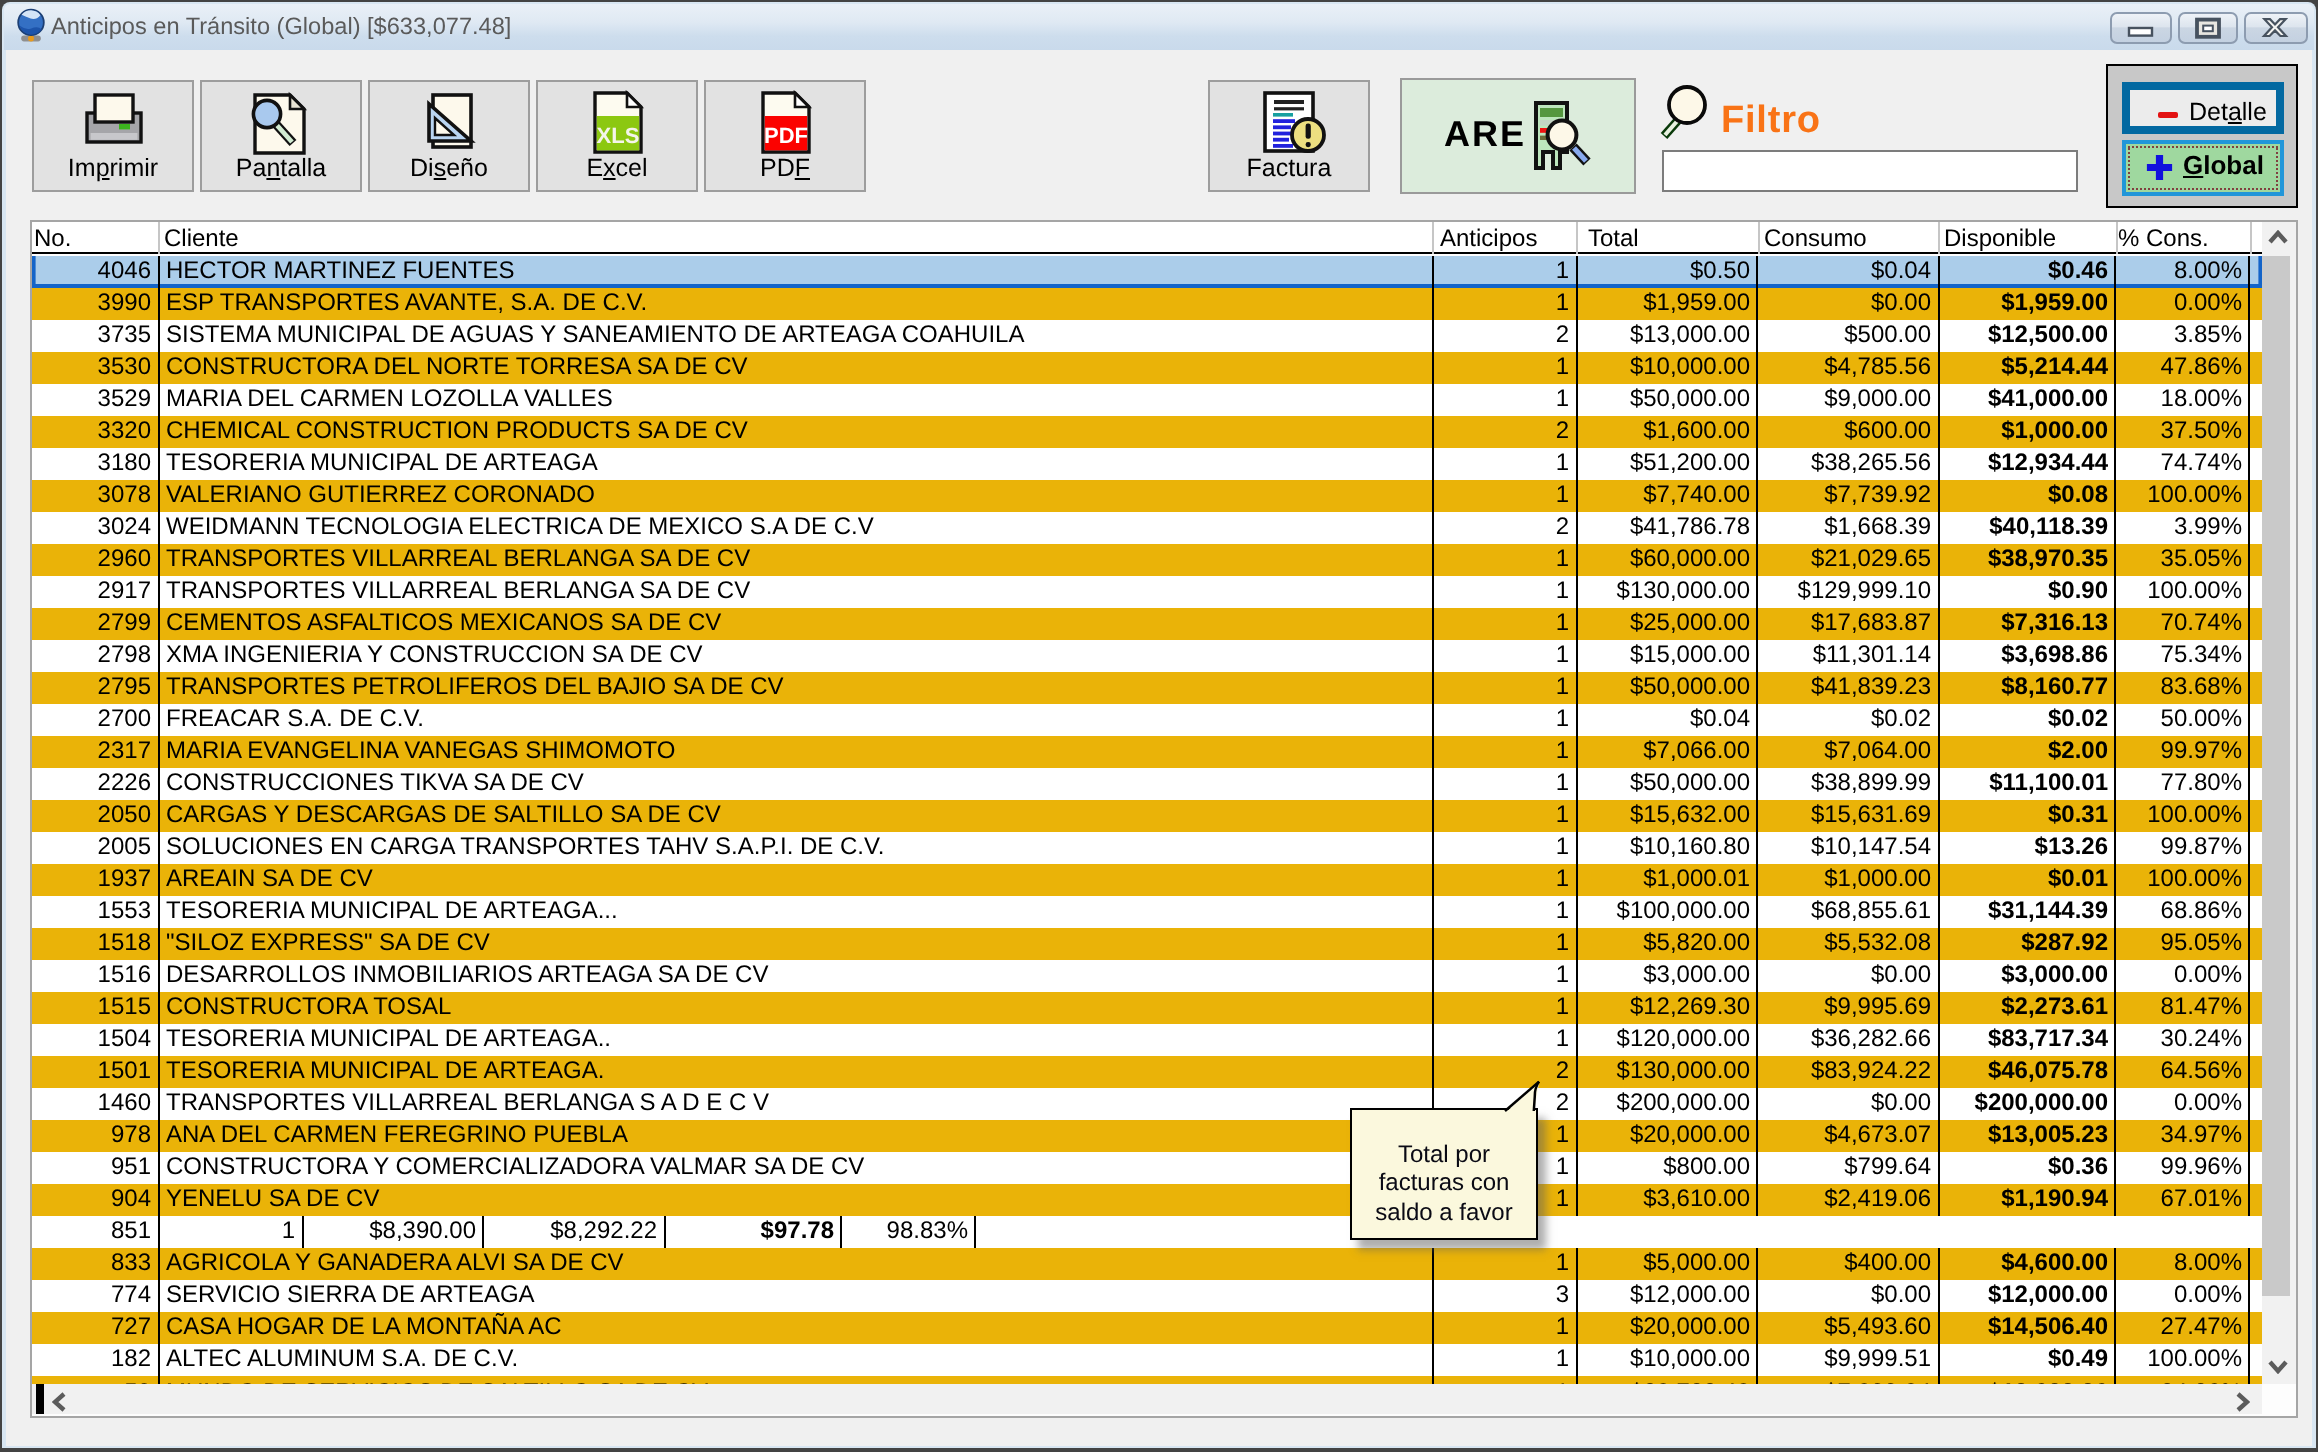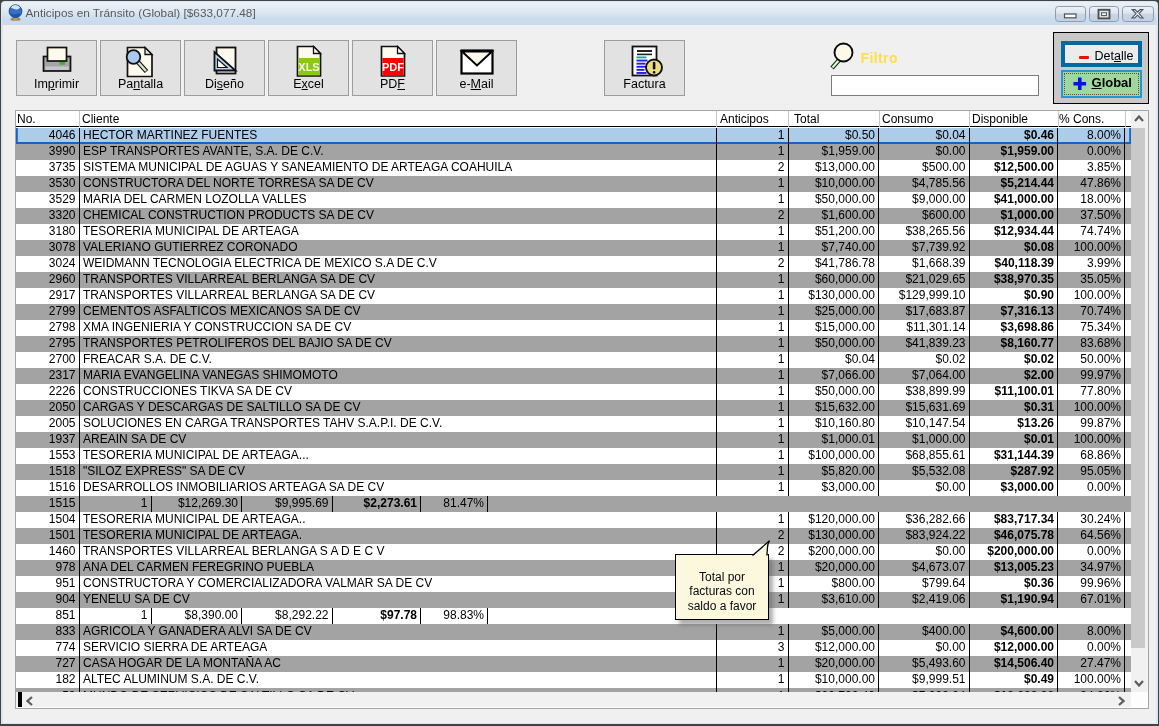--- a/index.html
+++ b/index.html
@@ -15,33 +15,33 @@
 #btn-min{left:1055px;width:31px}
 #btn-max{left:1088.5px;width:30.5px}
 #btn-close{left:1122px;width:31.5px}
 
 .tbtn{top:40px;width:81px;height:56px;background:#e2e2e2;border:1px solid #9d9d9d}
 .tbtn .lbl{position:absolute;bottom:4px;left:0;right:0;text-align:center;font-size:12.5px;color:#000}
 .tbtn svg{position:absolute;left:50%;transform:translateX(-50%);top:4px}
 .green{background:#c9e8c9}
 #are-btn{left:700px;top:39px;width:117.5px;height:57.5px;background:#dcecdc;border:1px solid #9a9a9a}
 #are-txt{left:21px;top:17px;font-size:18px;font-weight:bold;color:#000;letter-spacing:1px}
-#filtro-lbl{left:860.5px;top:50px;font-size:14px;font-weight:bold;color:#fde047;letter-spacing:0.4px}
+#filtro-lbl{left:860.5px;top:50px;font-size:19px;font-weight:bold;color:#f97316;letter-spacing:0.4px}
 #filtro-input{left:831px;top:74.5px;width:208px;height:21.5px;background:#fff;border:1px solid #7c7c7c}
 #grp{left:1053px;top:31.5px;width:96px;height:72px;background:#c8c8c8;border:1px solid #000}
 #btn-detalle{left:6.5px;top:8px;width:81px;height:26px;background:#ececec;border:4px solid #0369a1;font-size:12.5px;color:#000}
 #btn-global{left:6.5px;top:37px;width:81px;height:28.5px;background:#9fd89f;border:2.5px solid #2196d9;font-size:13px;font-weight:bold;color:#000}
 #btn-global .inner{position:absolute;left:1px;top:1px;right:1px;bottom:1px;border:1px dotted #804040}
 
 #gridbox{left:15px;top:109.5px;width:1133.5px;height:599px;border:1px solid #a5a5a5;background:#fdfdfd}
 #hdr{left:0;top:0;width:1114.5px;height:16px;background:#fff;border-bottom:1.45px solid #000;font-size:12px;color:#000}
 #hdr span{position:absolute;top:1px}
 #rows{left:0;top:17.5px;width:1114.5px;height:563.5px;overflow:hidden;background:#fff}
 .r{display:flex;height:16px;font-size:12px;line-height:15.5px;color:#000;white-space:nowrap}
-.r.odd{background:#a3a3a3}
+.r.odd{background:#eab308}
 .r.lastr .c{padding-top:1px}
 .r.sel{background:#abcdea;box-shadow:inset 1.8px 0 0 #1464c8,inset -1.8px 0 0 #1464c8,inset 0 -2px 0 #1464c8}
 .c{flex:none;overflow:hidden;border-right:1px solid #000;height:16px}
 .num{text-align:right;padding-right:3px}
 .c1{width:63.5px}.c2{width:637px;padding-left:3.5px}.c3{width:72px}.c4{width:90.5px}
 .c5{width:90.5px}.c6{width:88.5px;font-weight:bold}.c7{width:67px}.c8{width:5.5px;border-right:none}
 .hline{position:absolute;top:0;height:16px;width:1px;background:#c6c6c6}
 
 #vscroll{left:1114.5px;top:0;width:17px;height:581.5px;background:#f1f1f1}
 #vthumb{position:absolute;left:0px;top:17px;width:14.5px;height:520px;background:#c9c9c9}
@@ -113,45 +113,51 @@
     </div>
     <div class="abs tbtn" style="left:352px">
       <svg width="34" height="34" viewBox="0 0 34 34">
 <path d="M5.5 1.5 h16 l7 7 v22.5 h-23 z" fill="#fdfbf0" stroke="#111" stroke-width="1.7"></path>
 <path d="M21.5 1.5 l7 7 h-7 z" fill="#fff" stroke="#111" stroke-width="1.3"></path>
 <rect x="6.4" y="13" width="21.2" height="17.2" fill="#fb0200"></rect>
 <text x="17" y="26.4" font-size="11" font-weight="bold" fill="#fff" text-anchor="middle" font-family="Liberation Sans, sans-serif">PDF</text>
 </svg>
       <div class="lbl">PD<span style="text-decoration:underline">F</span></div>
     </div>
-    <div class="abs tbtn" style="left:436px">
-      <svg width="36" height="34" viewBox="0 0 36 34">
-<rect x="2.5" y="5.5" width="31" height="23" fill="#fff" stroke="#000" stroke-width="2.2"></rect>
-<path d="M3 6.5 l15 14 l15 -14 z" fill="#fdf9ec" stroke="#000" stroke-width="2"></path>
-</svg>
-      <div class="lbl">e-<span style="text-decoration:underline">M</span>ail</div>
-    </div>
     <div class="abs tbtn" style="left:604px">
       <svg width="38" height="34" viewBox="0 0 38 34">
 <rect x="6.5" y="1.5" width="24" height="29" fill="#fff" stroke="#111" stroke-width="1.8"></rect>
 <rect x="11" y="5" width="15" height="2" fill="#222"></rect>
 <rect x="11" y="8.6" width="15" height="1.6" fill="#222"></rect>
 <rect x="10.5" y="11.5" width="10" height="1.8" fill="#18a0a0"></rect>
 <g fill="#2222dd">
 <rect x="10.5" y="14.6" width="11" height="1.9"></rect>
           <rect x="10.5" y="17.7" width="9" height="1.9"></rect>
 <rect x="10.5" y="20.8" width="11" height="1.9"></rect>
           <rect x="10.5" y="23.9" width="8" height="1.9"></rect>
 <rect x="10.5" y="27" width="10" height="1.9"></rect>
 </g>
 <circle cx="28" cy="22.5" r="8" fill="#ecdf80" stroke="#111" stroke-width="1.9"></circle>
 <rect x="26.8" y="16.8" width="2.6" height="7.6" rx="1.2" fill="#111"></rect>
 <rect x="26.8" y="26" width="2.6" height="2.6" rx="1.2" fill="#111"></rect>
 </svg>
       <div class="lbl">Factura</div>
+    </div>
+ <div class="abs" id="are-btn">
+      <div class="abs" id="are-txt">ARE</div>
+      <div class="abs" style="left:63px;top:8px"><svg width="40" height="40" viewBox="0 0 40 40">
+<path d="M4 3.5 h15.5 v24.5 h-3.5 v8 h-3.5 v-8 h-5 v8 h-3.5 z" fill="#bde6bd" stroke="#111" stroke-width="2"></path>
+<rect x="6" y="6" width="11.5" height="4.5" fill="#55973f"></rect>
+<rect x="6" y="12" width="10" height="2.8" fill="#c4d4c4"></rect>
+<rect x="6" y="16" width="8" height="2.4" fill="#ee1111"></rect>
+<rect x="6" y="19.8" width="6.5" height="2.2" fill="#6b6b3a"></rect>
+<line x1="22.5" y1="25.5" x2="29.5" y2="33" stroke="#111" stroke-width="5"></line>
+<line x1="23" y1="26" x2="29" y2="32.5" stroke="#88aaee" stroke-width="2.6"></line>
+<circle cx="17" cy="19.5" r="7.2" fill="#fdf8e8" stroke="#111" stroke-width="2"></circle>
+</svg></div>
     </div>
  <div class="abs" style="left:828px;top:42px"><svg width="28" height="30" viewBox="0 0 28 30">
 <line x1="4" y1="26" x2="12" y2="17" stroke="#0a3a0a" stroke-width="4.4"></line>
 <line x1="4.5" y1="25.5" x2="11.5" y2="17.5" stroke="#e8f2e0" stroke-width="2"></line>
 <circle cx="15.5" cy="10.5" r="9" fill="#fdf8e8" stroke="#0a0a0a" stroke-width="1.9"></circle>
 </svg></div>
  <div class="abs" id="filtro-lbl">Filtro</div>
  <div class="abs" id="filtro-input"></div>
  <div class="abs" id="grp">
    <div class="abs" id="btn-detalle">
@@ -409,20 +415,21 @@
           <div class="c c2">DESARROLLOS INMOBILIARIOS ARTEAGA SA DE CV</div>
           <div class="c c3 num">1</div>
           <div class="c c4 num">$3,000.00</div>
           <div class="c c5 num">$0.00</div>
           <div class="c c6 num">$3,000.00</div>
           <div class="c c7 num">0.00%</div>
           <div class="c c8"></div>
         </div>
 <div class="r odd">
           <div class="c c1 num">1515</div>
+          <div class="c c2">CONSTRUCTORA TOSAL</div>
           <div class="c c3 num">1</div>
           <div class="c c4 num">$12,269.30</div>
           <div class="c c5 num">$9,995.69</div>
           <div class="c c6 num">$2,273.61</div>
           <div class="c c7 num">81.47%</div>
           <div class="c c8"></div>
         </div>
 <div class="r">
           <div class="c c1 num">1504</div>
           <div class="c c2">TESORERIA MUNICIPAL DE ARTEAGA..</div>

